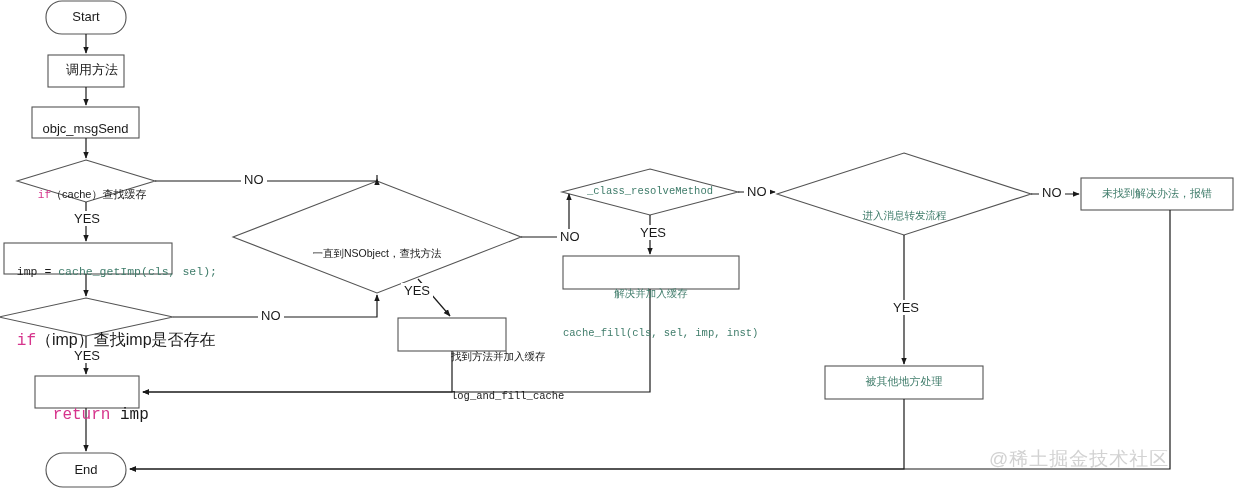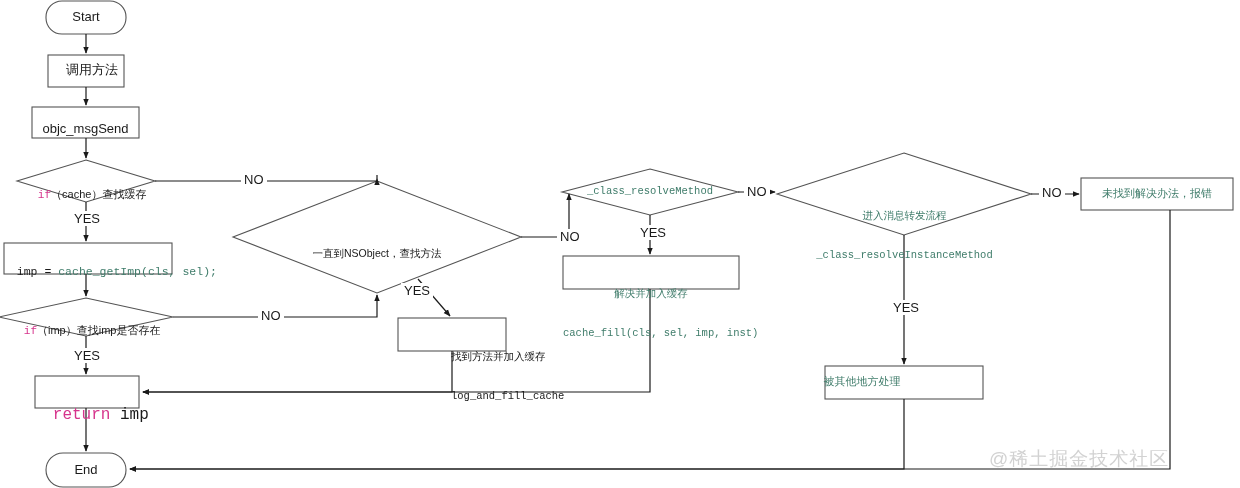--- a/index.html
+++ b/index.html
@@ -161,21 +161,21 @@
   <div class="lbl lbl-sans" style="left:32px; top:114px; width:107px; font-size:13px;margin-top:7px;">objc_msgSend</div>
 
   <div class="lbl" style="left:17px; top:174px; width:138px; font-size:11px;">
     <span class="lbl-mono t-pink">if</span><span class="lbl-sans t-dark">（cache）查找缓存</span>
   </div>
 
   <div class="lbl" style="left:4px; top:250px; width:168px; font-size:11.5px;">
     <span class="lbl-mono t-dark">imp = </span><span class="lbl-mono t-teal">cache_getImp(cls, sel);</span>
   </div>
 
-  <div class="lbl" style="left:-1px; top:310px; width:174px; font-size:11px;">
+  <div class="lbl" style="left:-1px; top:310px; width:174px; font-size:16px;">
     <span class="lbl-mono t-pink">if</span><span class="lbl-sans t-dark">（imp）查找imp是否存在</span>
   </div>
 
   <div class="lbl" style="left:35px; top:384px; width:104px; font-size:16px;">
     <span class="lbl-mono t-pink">return</span><span class="lbl-mono t-dark"> imp</span>
   </div>
 
   <div class="lbl lbl-sans" style="left:46px; top:462px; width:80px; font-size:13px;">End</div>
 
   <div class="lbl lbl-sans t-dark" style="left:277px; top:221px; width:200px; font-size:10.5px;">
@@ -189,24 +189,23 @@
 
   <div class="lbl lbl-mono t-teal" style="left:570px; top:185px; width:160px; font-size:10.5px;">_class_resolveMethod</div>
 
   <div class="lbl t-teal" style="left:563px; top:261px; width:176px; font-size:10.5px;">
     <div class="lbl-sans">解决并加入缓存</div>
     <div class="lbl-mono">cache_fill(cls, sel, imp, inst)</div>
   </div>
 
   <div class="lbl t-teal" style="left:812px; top:183px; width:185px; font-size:10.5px;">
     <div class="lbl-sans">进入消息转发流程</div>
-    <div class="lbl-mono">_class_resolveInstanceMethod</div>
-  </div>
-
-  <div class="lbl lbl-sans t-teal" style="left:783px; top:375px; width:158px; font-size:11px;">被其他地方处理</div>
+  </div>
+
+  <div class="lbl lbl-sans t-teal" style="left:825px; top:375px; width:158px; font-size:11px;">被其他地方处理</div>
 
   <div class="lbl lbl-sans t-teal" style="left:1081px; top:187px; width:152px; font-size:11px;">未找到解决办法，报错</div>
 
   <div class="edge-label" style="left:241px; top:172px;">NO</div>
 
   <div class="edge-label" style="left:71px; top:211px;">YES</div>
 
   <div class="edge-label" style="left:258px; top:308px;">NO</div>
 
   <div class="edge-label" style="left:71px; top:348px;">YES</div>

